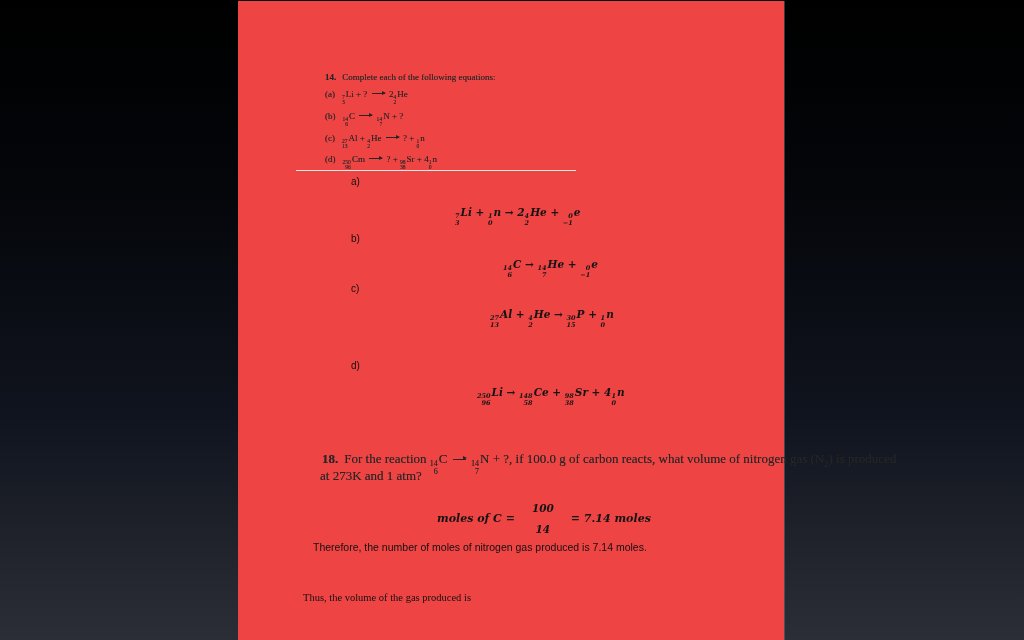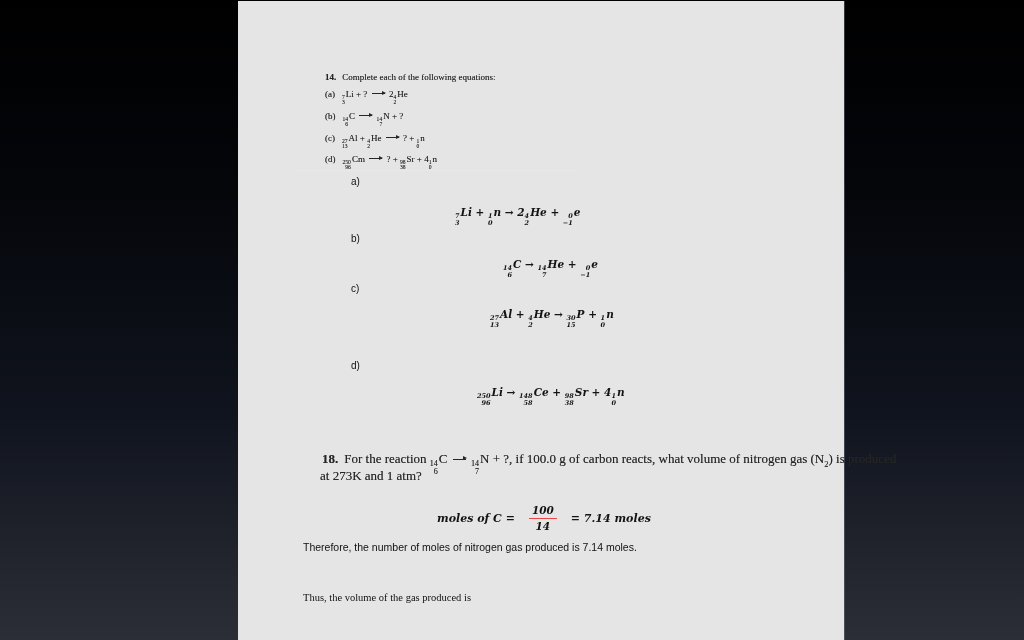--- a/index.html
+++ b/index.html
@@ -4,22 +4,22 @@
 <style>
   * { margin:0; padding:0; box-sizing:border-box; }
   html,body { width:1024px; height:640px; overflow:hidden; }
   body {
     background: linear-gradient(180deg, #000000 0%, #04060a 30%, #10141e 65%, #2b2e36 100%);
     font-family: "Liberation Sans", sans-serif;
     position: relative;
   }
   .stage { position:absolute; inset:0; }
   .page {
-    position:absolute; left:238px; top:1px; width:606px; height:639px;
-    background:#e5e5e5; color:#1c1c1c;
+    position:absolute; left:238px; top:1px; width:546px; height:639px;
+    background:#ef4444; color:#1c1c1c;
     box-shadow: 1px 0 0 rgba(120,125,140,0.45);
   }
   .abs { position:absolute; white-space:nowrap; }
 
   
   .serifline {
     font-family:"Liberation Serif","DejaVu Serif",serif;
     font-size:9px; line-height:12px; color:#262626;
     text-shadow: 0 0 0.4px rgba(40,40,40,0.55);
   }
@@ -61,21 +61,21 @@
 
   .divider { position:absolute; height:1px; background:#e9e9e9; }
 
   
   .work {
     display:flex; align-items:center; gap:11px;
     font-family:"DejaVu Serif","Liberation Serif",serif;
     font-style:italic; font-weight:600; font-size:11px; color:#131313;
   }
   .frac { display:inline-flex; flex-direction:column; align-items:center; font-size:10.5px; margin:0 3px; }
-  .frac .num { border-bottom:1px solid #ef4444; padding:0 3px 1.5px; }
+  .frac .num { border-bottom:6px solid #ef4444; padding:0 3px 1.5px; }
   .frac .den { padding-top:1.5px; }
 
   
   .concl {
     font-family:"Liberation Sans","DejaVu Sans",sans-serif;
     font-size:10.5px; color:#111111; line-height:13px;
   }
   .sq {
     text-decoration: underline;
     text-decoration-style: wavy;
@@ -209,17 +209,17 @@
 
     <div class="abs work" style="left:199px; top:500px; height:34px;">
       <span>moles of C =</span>
       <span class="frac">
         <span class="num">100</span>
         <span class="den">14</span>
       </span>
       <span>= 7.14 moles</span>
     </div>
 
-    <div class="abs concl" style="left:65px; top:540px;">Therefore, the number of moles of nitrogen gas produced is 7.14 moles.</div>
+    <div class="abs concl" style="left:75px; top:540px;">Therefore, the number of moles of nitrogen gas produced is 7.14 moles.</div>
     <div class="abs concl" style="left:65px; top:590px;font-family:Liberation Serif, serif;">Thus, the volume of the gas produced is</div>
 
   </div>
 </div>
 
 </body></html>

